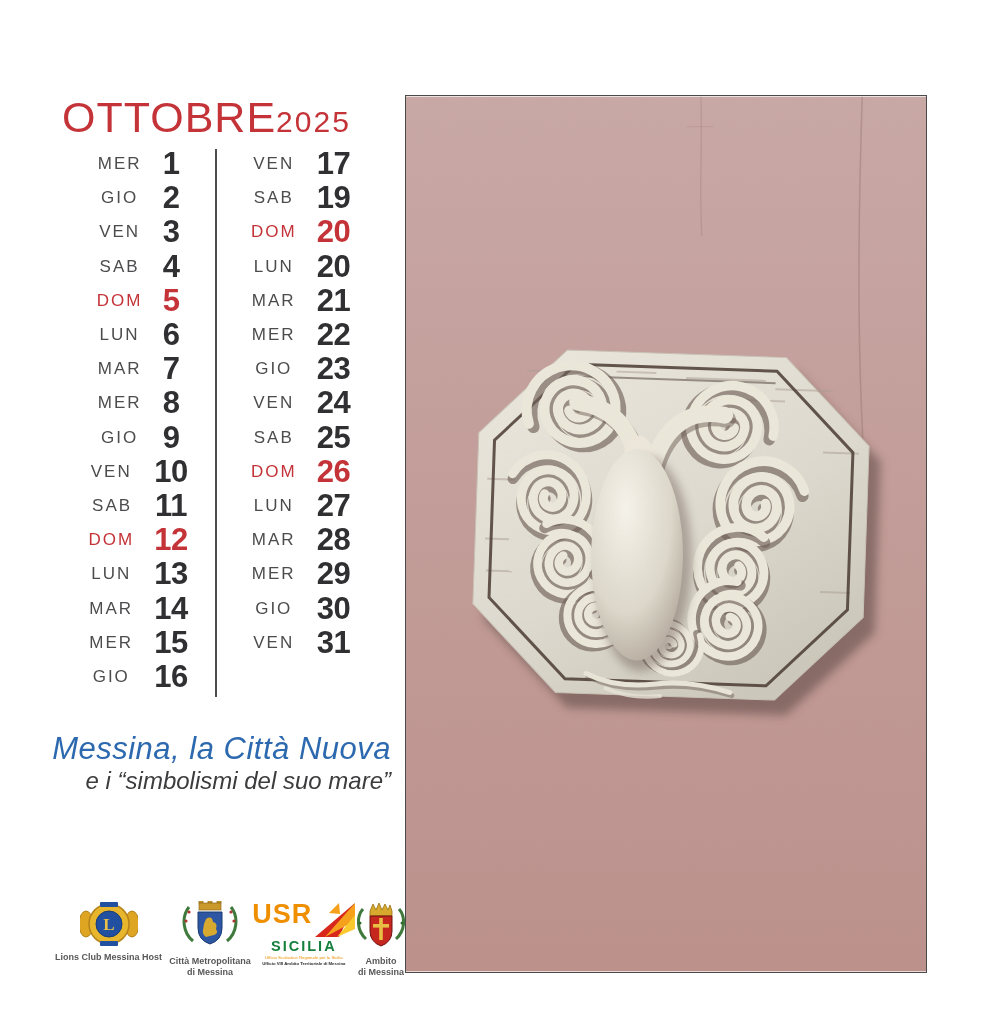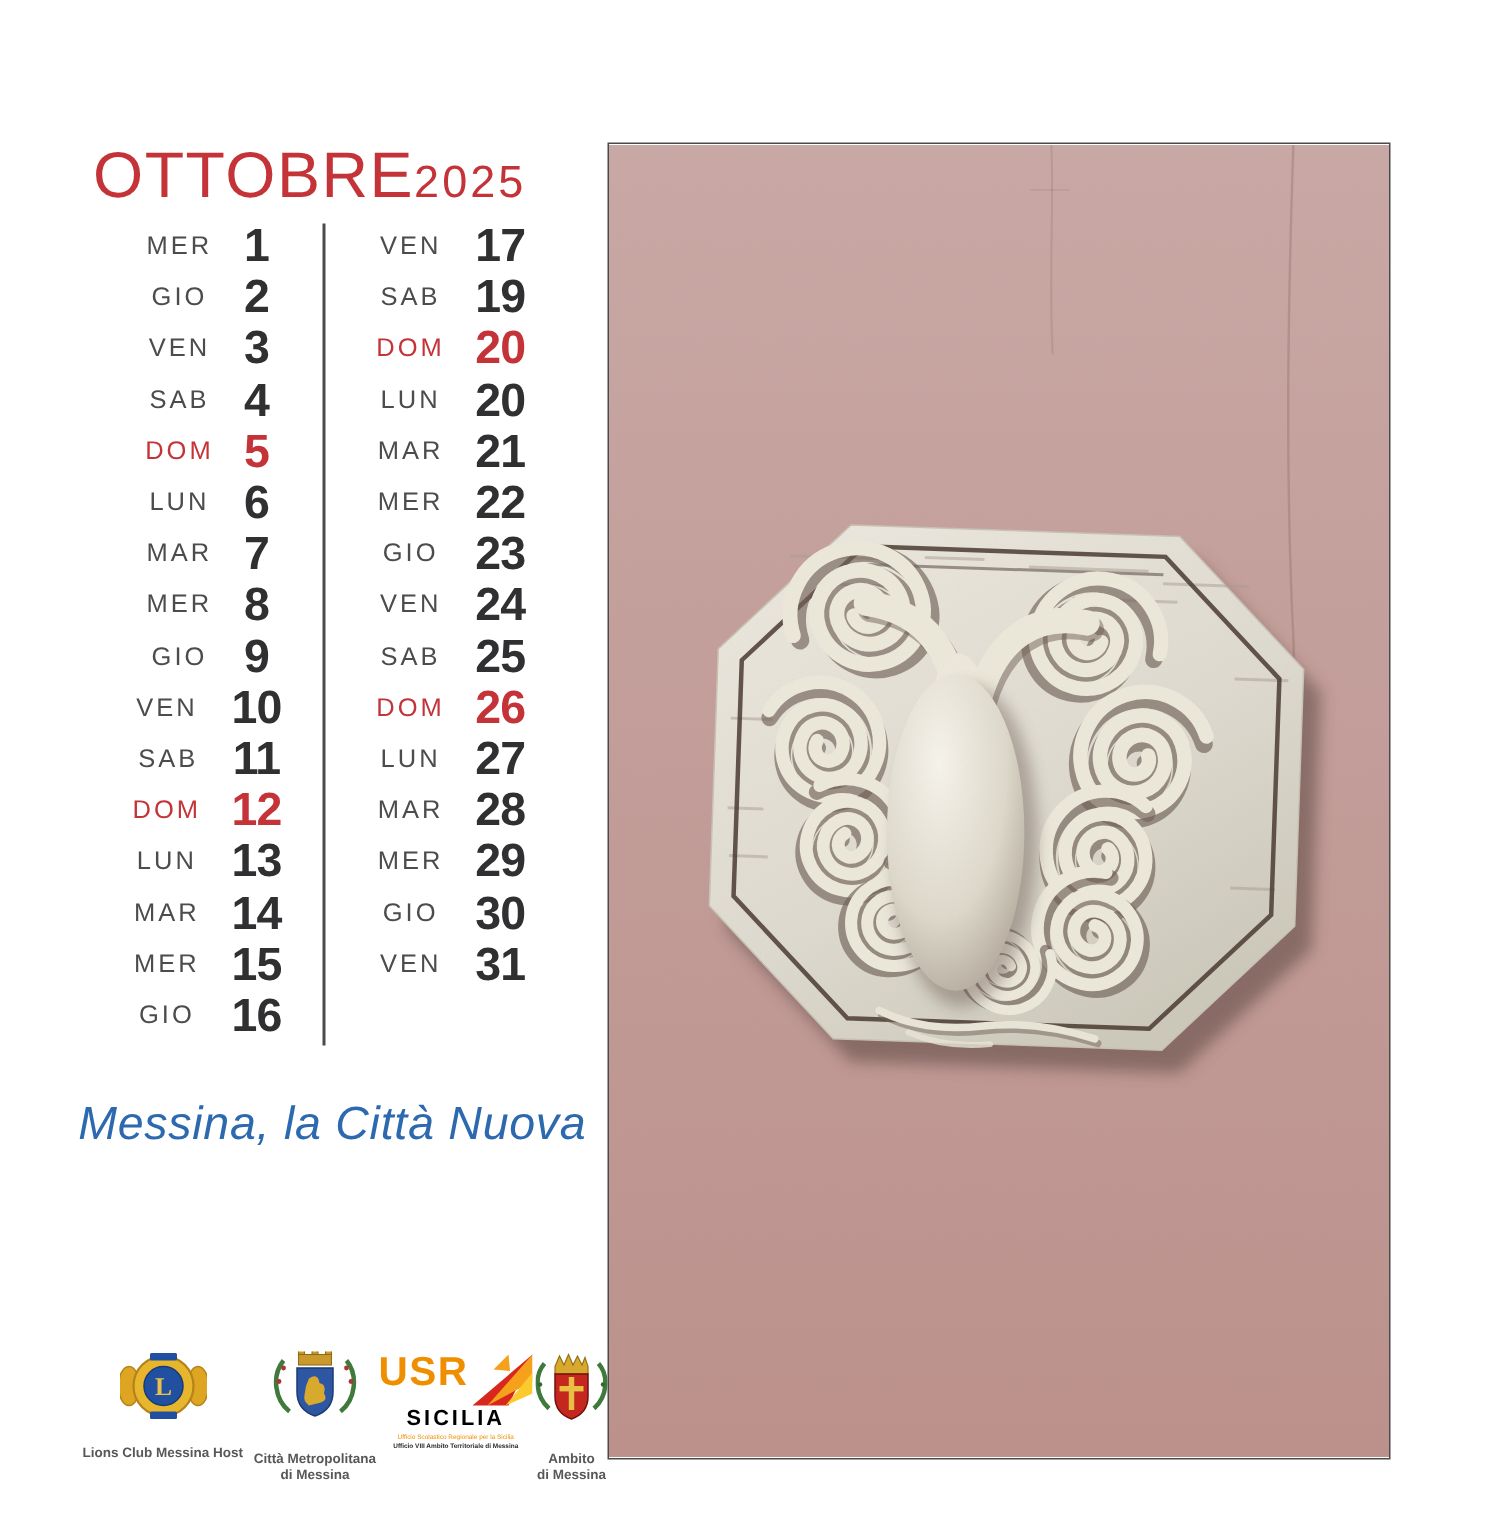--- a/index.html
+++ b/index.html
@@ -26,25 +26,25 @@
   .subtitle .l1{font-size:31px;color:var(--accent-blue,#2d69af);line-height:36px;letter-spacing:0.5px;}
   .subtitle .l2{font-size:24px;color:#3c3c3e;line-height:28px;}
   
   .caption{position:absolute;left:0;top:822px;width:391px;text-align:right;color:#4c4c4e;}
   .caption .c1{font-size:12.5px;font-weight:bold;line-height:15px;}
   .caption .c2{font-size:15px;font-weight:bold;letter-spacing:0.5px;line-height:19px;}
   .caption .c3,.caption .c4{font-size:11px;line-height:13.5px;}
   
   .footer{position:absolute;left:55px;top:901px;width:350px;display:flex;justify-content:space-between;align-items:flex-start;}
   .logo{display:flex;flex-direction:column;align-items:center;}
-  .logo-label{font-size:9px;font-weight:bold;color:#58585a;text-align:center;line-height:10.5px;white-space:nowrap;margin-top:14px;}
+  .logo-label{font-size:9px;font-weight:bold;color:#58585a;text-align:center;line-height:10.5px;white-space:nowrap;margin-top:3px;}
   .usr{display:flex;flex-direction:column;align-items:center;width:92px;}
   .usr-top{display:flex;align-items:flex-start;gap:1px;}
   .usr-word{font-size:27px;font-weight:bold;color:#ef8f00;line-height:26px;letter-spacing:1px;}
-  .usr-sicilia{font-size:14.5px;font-weight:bold;color:#000000;letter-spacing:2px;line-height:15px;}
+  .usr-sicilia{font-size:14.5px;font-weight:bold;color:#15803d;letter-spacing:2px;line-height:15px;}
   .usr-sub1{font-size:4.3px;color:#ef8f00;line-height:6px;margin-top:1px;white-space:nowrap;}
   .usr-sub2{font-size:4.3px;font-weight:bold;color:#2b2b2b;line-height:6px;white-space:nowrap;}
   
   .photo{position:absolute;left:405px;top:95px;width:522px;height:878px;border:1px solid #4a4a4a;box-sizing:border-box;overflow:hidden;}
   .photo svg{display:block;}
 </style>
 </head>
 <body>
 
 <div class="page">
@@ -181,20 +181,21 @@
         </div>
         <div class="cal-row">
           <span class="cal-day">VEN</span>
           <span class="cal-num">31</span>
         </div>
       </div>
   </div>
 
   <div class="subtitle">
     <div class="l1">Messina, la Città Nuova</div>
+    <div class="l2">e i “simbolismi del suo mare”</div>
   </div>
 
 
   <div class="footer">
 
     <div class="logo">
       <svg width="58" height="48" viewBox="0 0 58 48">
         <g transform="translate(29,23)">
           <ellipse cx="-23" cy="0" rx="7" ry="13" fill="#dda522" stroke="#b5831c" stroke-width="1"></ellipse>
           <ellipse cx="23" cy="0" rx="7" ry="13" fill="#dda522" stroke="#b5831c" stroke-width="1"></ellipse>

